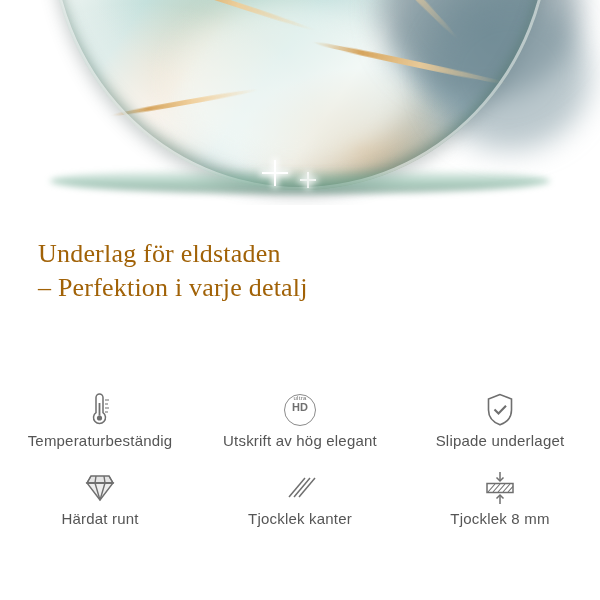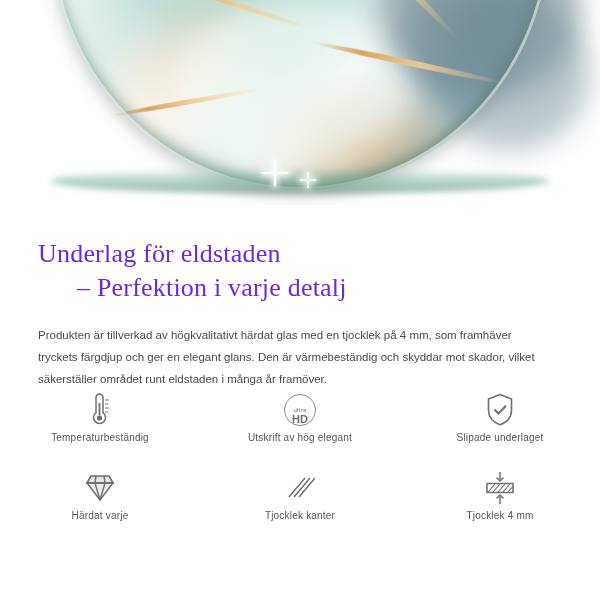--- a/index.html
+++ b/index.html
@@ -117,24 +117,24 @@
     top: 205px;
     width: 600px;
   }
   .headline {
     margin: 0;
     padding: 32px 18px 0 38px;
     font-family: "Liberation Serif", serif;
     font-weight: 400;
     font-size: 26px;
     line-height: 1.32;
-    color: #6d28d9;
+    color: #a16207;
     letter-spacing: 0.2px;
   }
-  .headline .l2 { display: block; margin-left: 39px; }
+  .headline .l2 { display: block; }
   .body-copy {
     margin: 0;
     padding: 18px 58px 0 38px;
     font-size: 11.5px;
     line-height: 1.95;
     color: #4a4a4a;
   }
 
   
   .features {
@@ -153,35 +153,35 @@
     align-items: center;
     justify-content: flex-start;
   }
   .feature .ico {
     height: 44px;
     display: flex;
     align-items: center;
     justify-content: center;
   }
   .feature .cap {
-    font-size: 10px;
+    font-size: 15px;
     color: #555555;
     text-align: center;
     letter-spacing: 0.2px;
   }
   svg { display: block; }
   .hd-badge {
     width: 30px;
     height: 30px;
     border: 1.6px solid #8b8b8b;
     border-radius: 16px;
     display: flex;
     flex-direction: column;
     align-items: center;
-    justify-content: flex-end;
+    justify-content: flex-start;
     color: #6f6f6f;
     line-height: 1;
   }
   .hd-badge .t1 { font-size: 6px; letter-spacing: 0.3px; }
   .hd-badge .t2 { font-size: 11px; font-weight: bold; margin-top: 1px; }
 </style>
 </head>
 <body>
 
 <div class="hero">
@@ -202,21 +202,20 @@
   </div>
   <div class="sparkle sp1"></div>
   <div class="sparkle sp2"></div>
 </div>
 
 <div class="content">
   <h1 class="headline">
     <span>Underlag för eldstaden</span>
     <span class="l2">– Perfektion i varje detalj</span>
   </h1>
-  <p class="body-copy">Produkten är tillverkad av högkvalitativt härdat glas med en tjocklek på 4 mm, som framhäver tryckets färgdjup och ger en elegant glans. Den är värmebeständig och skyddar mot skador, vilket säkerställer området runt eldstaden i många år framöver.</p>
 </div>
 
 <div class="features">
 
   <div class="feature">
     <div class="ico">
       <svg width="34" height="38" viewBox="0 0 34 38" fill="none" stroke="#6f6f6f" stroke-width="1.5">
         <path d="M13 6.5a3.5 3.5 0 0 1 7 0v15.2a6 6 0 1 1-7 0V6.5z"></path>
         <circle cx="16.5" cy="27" r="2.6" fill="#6f6f6f" stroke="none"></circle>
         <path d="M16.5 24.6V12" stroke-width="1.8"></path>
@@ -247,21 +246,21 @@
   </div>
 
   <div class="feature">
     <div class="ico">
       <svg width="36" height="34" viewBox="0 0 36 34" fill="none" stroke="#6f6f6f" stroke-width="1.4">
         <path d="M5 12h26L18 29 5 12z" fill="#6f6f6f" fill-opacity="0.12"></path>
         <path d="M9 5h18l4 7H5l4-7z" fill="#6f6f6f" fill-opacity="0.18"></path>
         <path d="M5 12h26M9 5l-4 7M27 5l4 7M13 12l5 17M23 12l-5 17M14 5l-1 7M22 5l1 7"></path>
       </svg>
     </div>
-    <div class="cap">Härdat varje</div>
+    <div class="cap">Härdat runt</div>
   </div>
 
   <div class="feature">
     <div class="ico">
       <svg width="34" height="32" viewBox="0 0 34 32" fill="none" stroke="#6f6f6f" stroke-width="1.5">
         <path d="M6 25L22 6"></path>
         <path d="M11 25L27 6"></path>
         <path d="M16 25L32 6"></path>
       </svg>
     </div>
@@ -272,16 +271,16 @@
     <div class="ico">
       <svg width="36" height="36" viewBox="0 0 36 36" fill="none" stroke="#6f6f6f" stroke-width="1.5">
         <path d="M18 2v8"></path>
         <path d="M14.5 7.5 18 11l3.5-3.5"></path>
         <path d="M18 34v-8"></path>
         <path d="M14.5 28.5 18 25l3.5 3.5"></path>
         <rect x="5" y="13.5" width="26" height="9" fill="none"></rect>
         <path d="M6 22l7-8M11 22l7-8M16 22l7-8M21 22l7-8M26 22l5-5.6" stroke-width="1.1"></path>
       </svg>
     </div>
-    <div class="cap">Tjocklek 4 mm</div>
+    <div class="cap">Tjocklek 8 mm</div>
   </div>
 
 </div>
 
 </body></html>

